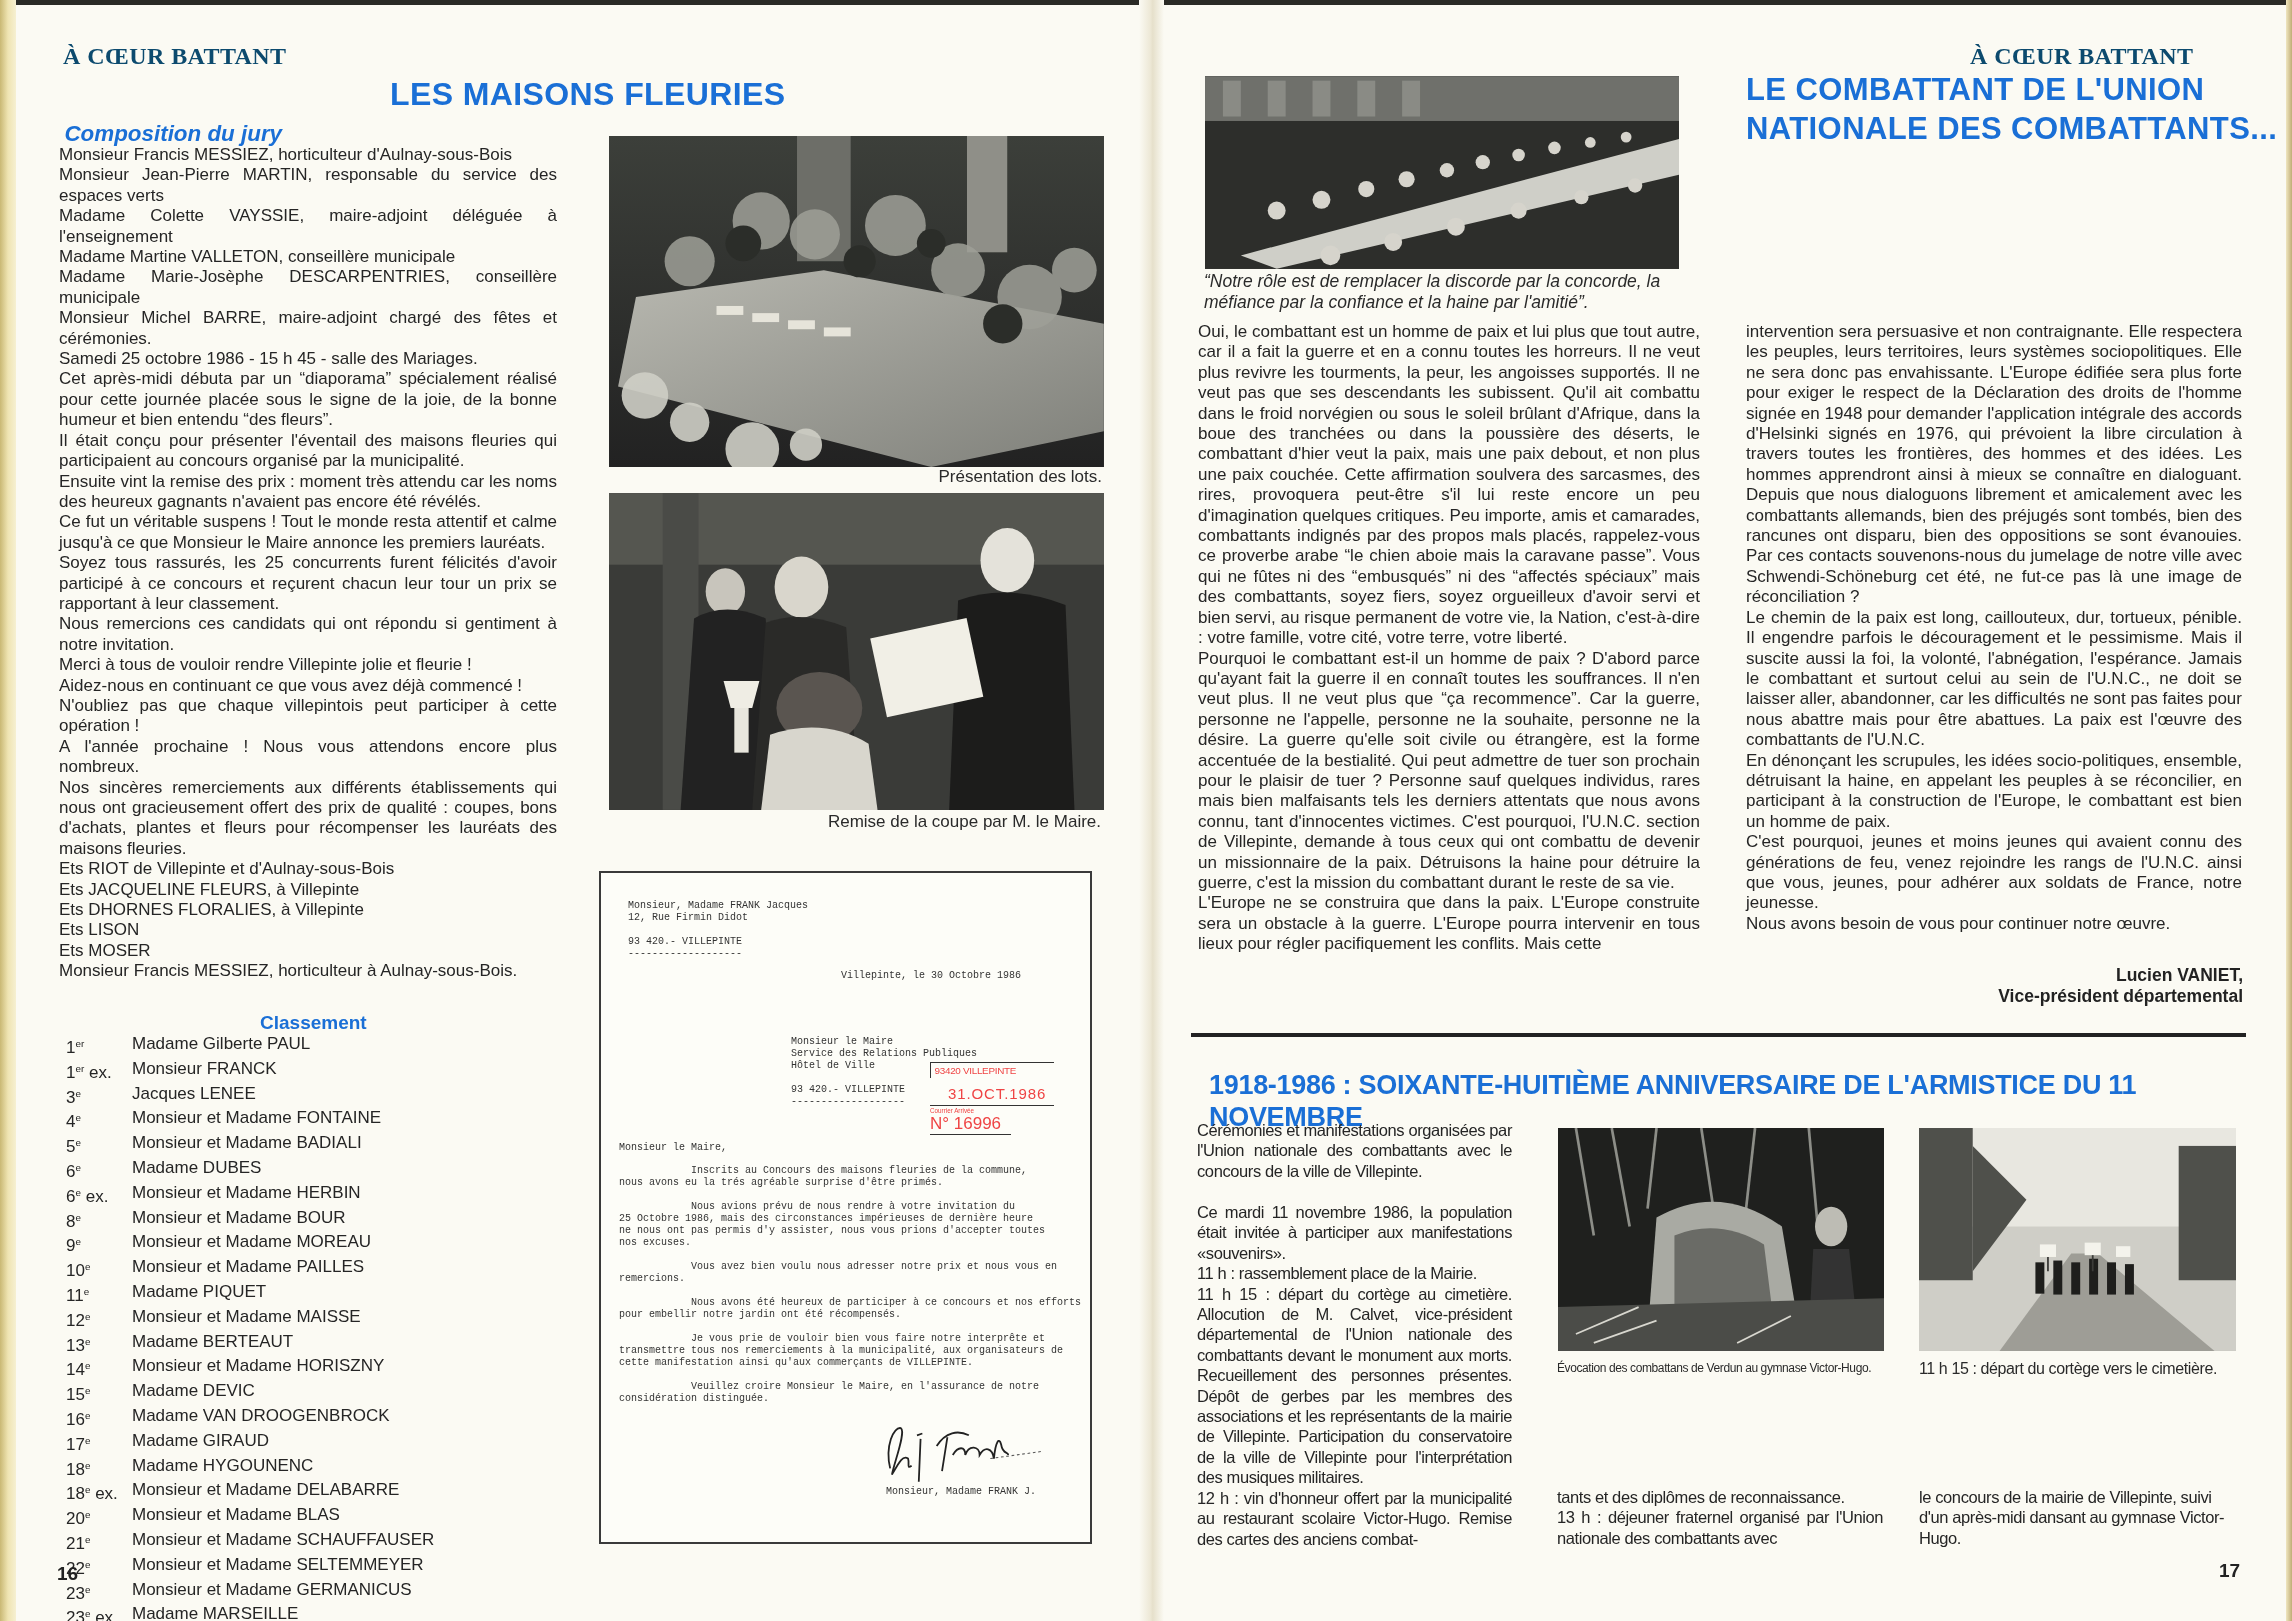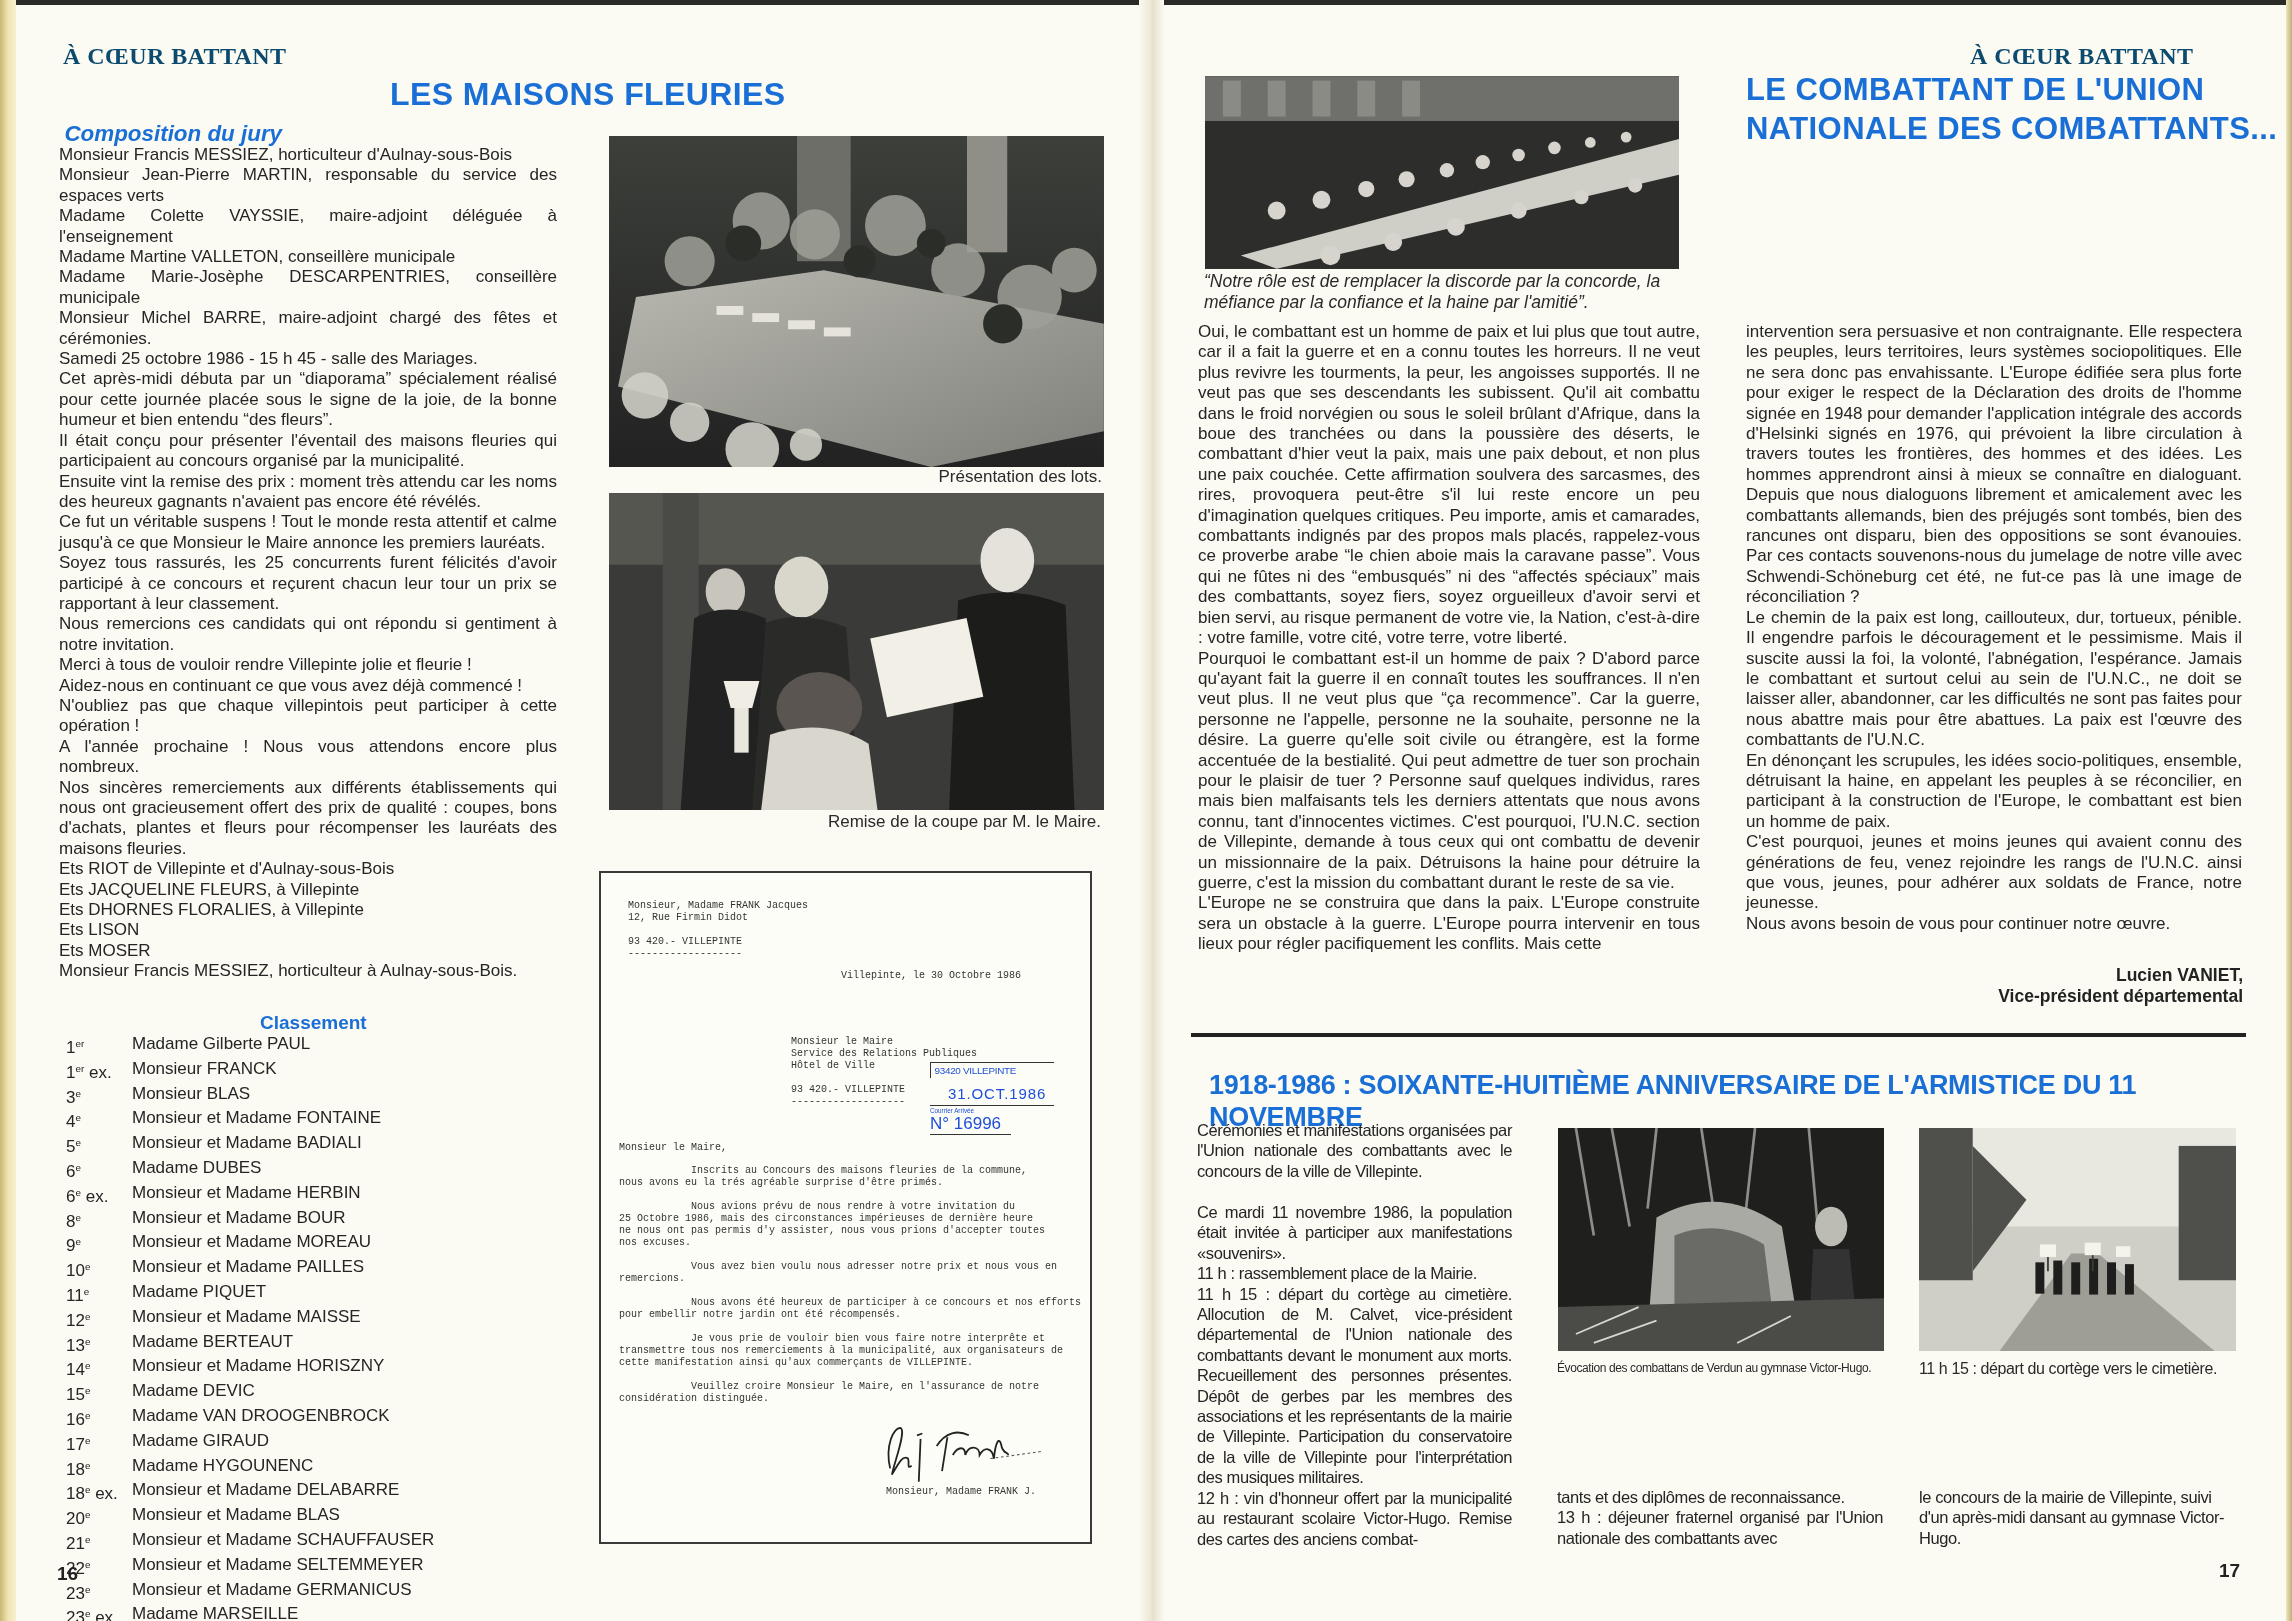--- a/index.html
+++ b/index.html
@@ -26,21 +26,21 @@
   .rank-num { width: 66px; text-align: left; white-space: nowrap; }
   .rank-num sup { font-size: 9.9px; vertical-align: 6.3px; }
 
   .photo { position: absolute; overflow: hidden; background: #444; }
   .caption { position: absolute; font-size: 17px; color: #2a2a2a; }
   .caption.right { text-align: right; }
   .caption.italic { font-style: italic; font-size: 17.5px; line-height: 20.6px; }
 
   .letter { position: absolute; left: 599px; top: 871px; width: 493px; height: 673px; border: 2.7px solid #3a3a3a; background: #fdfdf8; font-family: "Liberation Mono", monospace; font-size: 10px; line-height: 12px; color: #333; }
   .letter .blk { position: absolute; white-space: pre; }
-  .stamp { position: absolute; left: 930px; top: 1062px; width: 124px; height: 79px; font-family: "Liberation Sans Narrow", "Liberation Sans", sans-serif; color: #1d4ed8; }
+  .stamp { position: absolute; left: 930px; top: 1062px; width: 124px; height: 79px; font-family: "Liberation Sans Narrow", "Liberation Sans", sans-serif; color: #ef4444; }
   .sig { position: absolute; }
 
   .rule { position: absolute; background: #222; }
   .page-num { position: absolute; font-weight: bold; font-size: 19px; color: #222; }
   .signature-block { position: absolute; text-align: right; font-weight: bold; font-size: 17.5px; line-height: 20.6px; color: #222; }
   .narrow { font-family: "Liberation Sans", sans-serif; letter-spacing: -0.4px; }
 </style>
 </head>
 <body>
 
@@ -92,21 +92,21 @@
       <div class="rank-row">
         <span class="rank-num">1<sup>er</sup></span>
         <span>Madame Gilberte PAUL</span>
       </div>
       <div class="rank-row">
         <span class="rank-num">1<sup>er</sup> ex.</span>
         <span>Monsieur FRANCK</span>
       </div>
       <div class="rank-row">
         <span class="rank-num">3<sup>e</sup></span>
-        <span>Monsieur BLAS</span>
+        <span>Jacques LENEE</span>
       </div>
       <div class="rank-row">
         <span class="rank-num">4<sup>e</sup></span>
         <span>Monsieur et Madame FONTAINE</span>
       </div>
       <div class="rank-row">
         <span class="rank-num">5<sup>e</sup></span>
         <span>Monsieur et Madame BADIALI</span>
       </div>
       <div class="rank-row">

